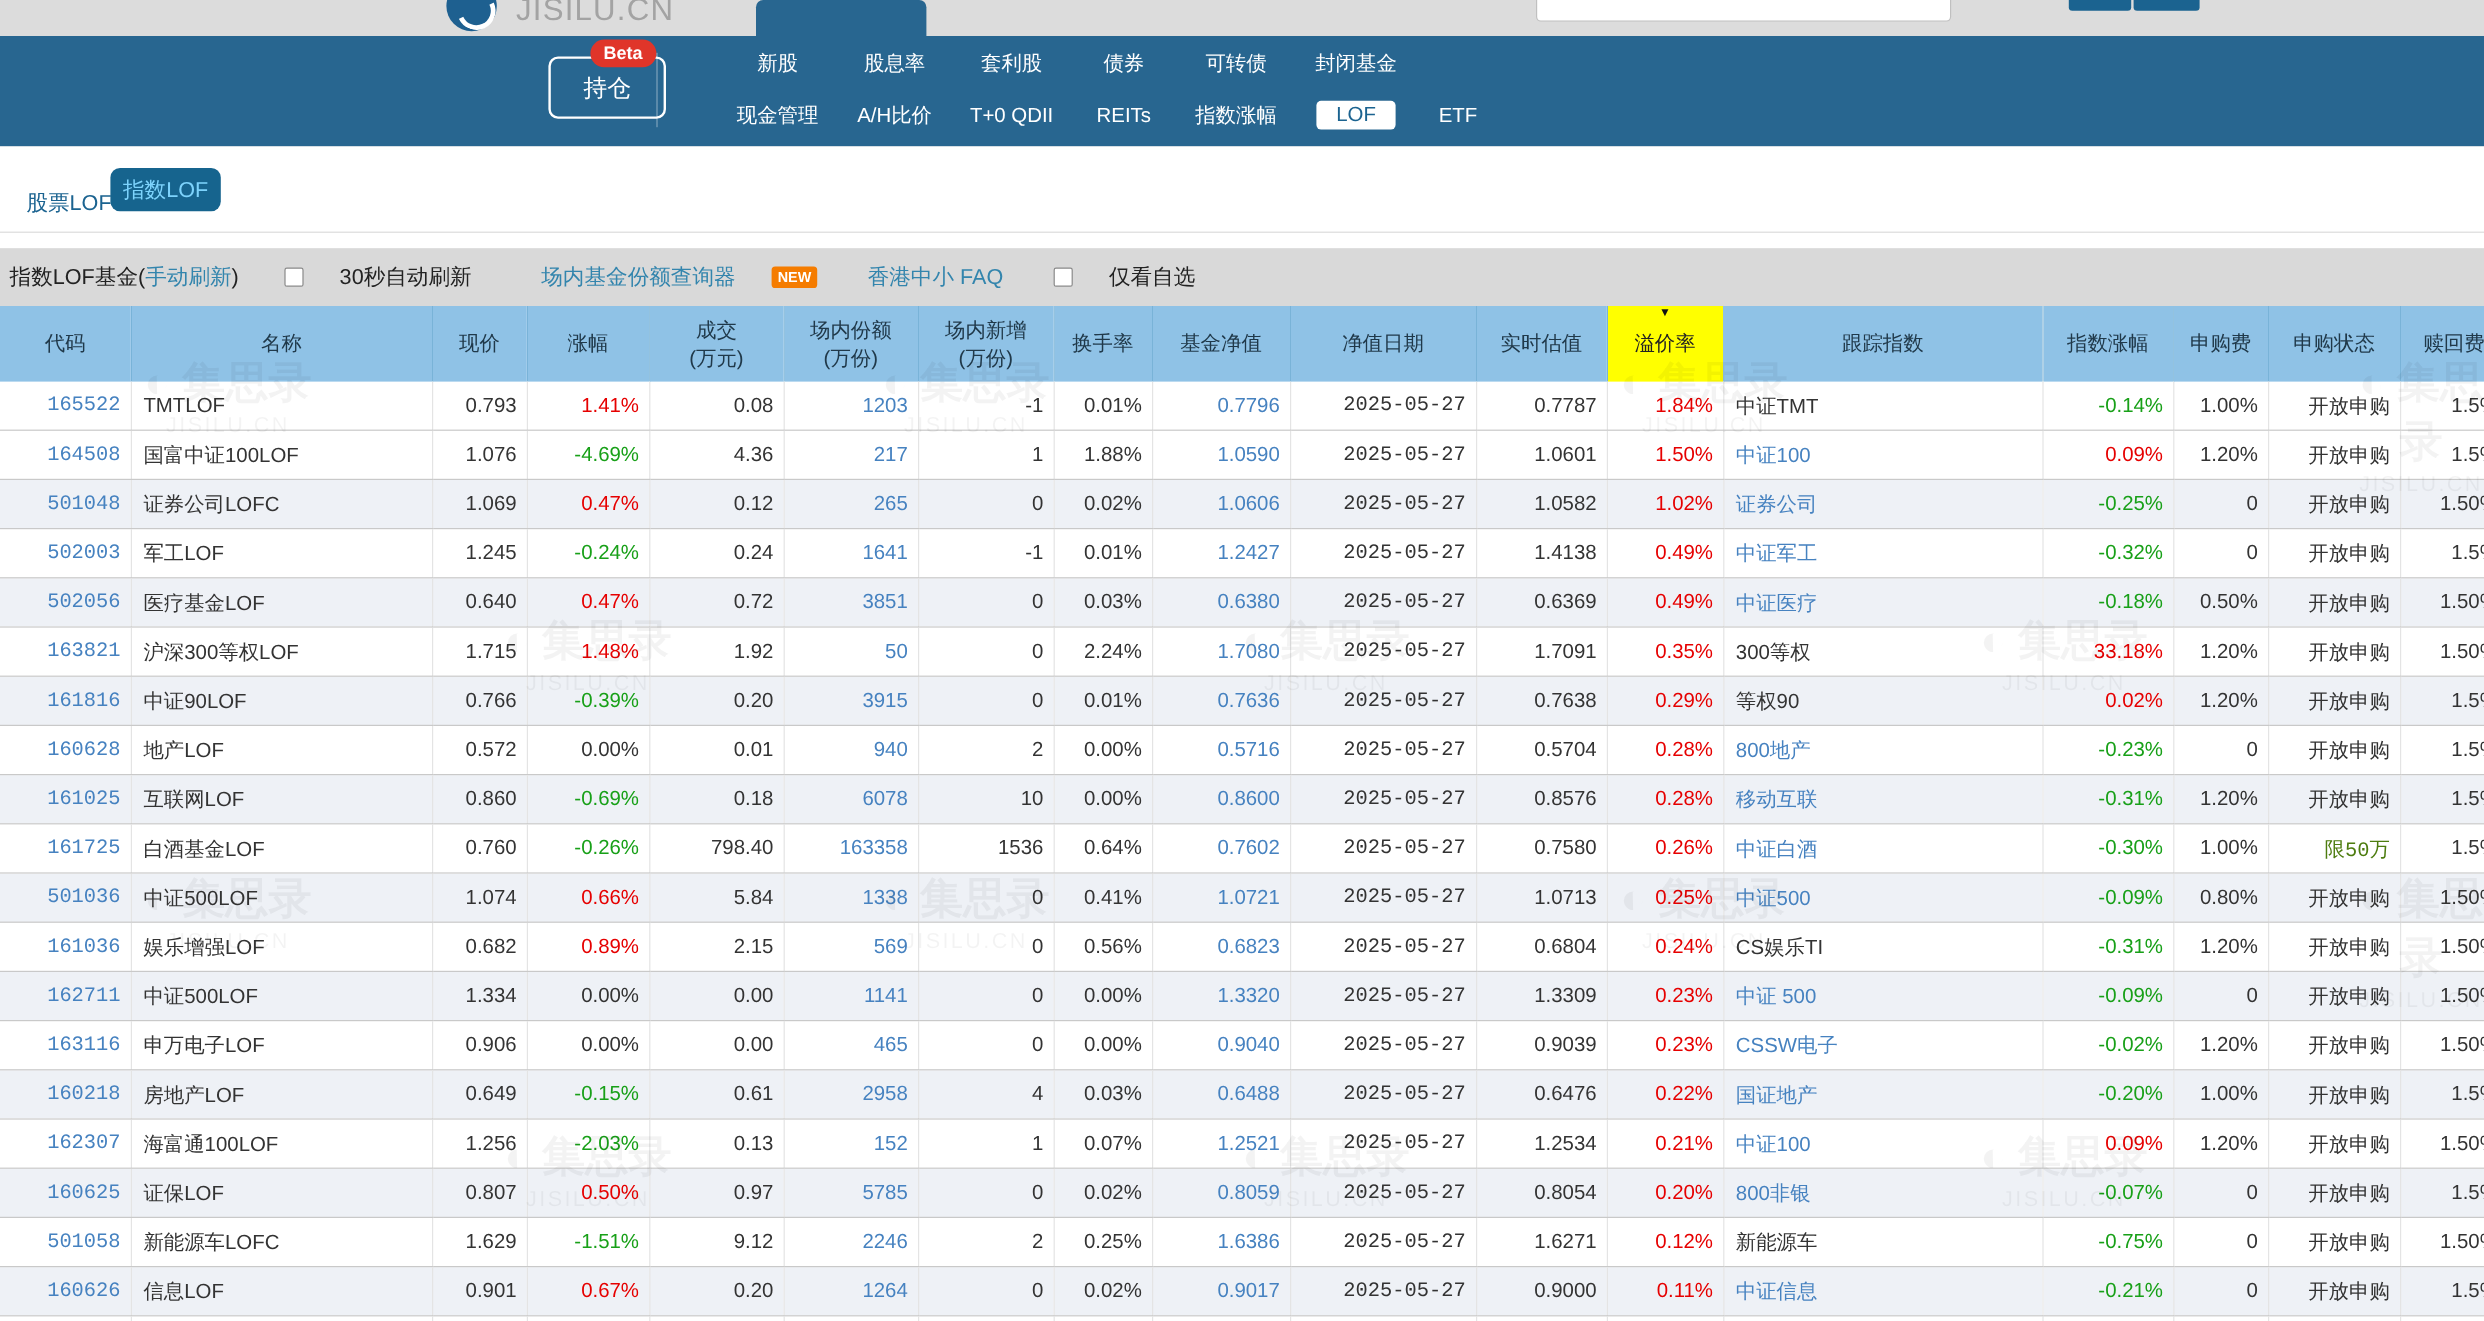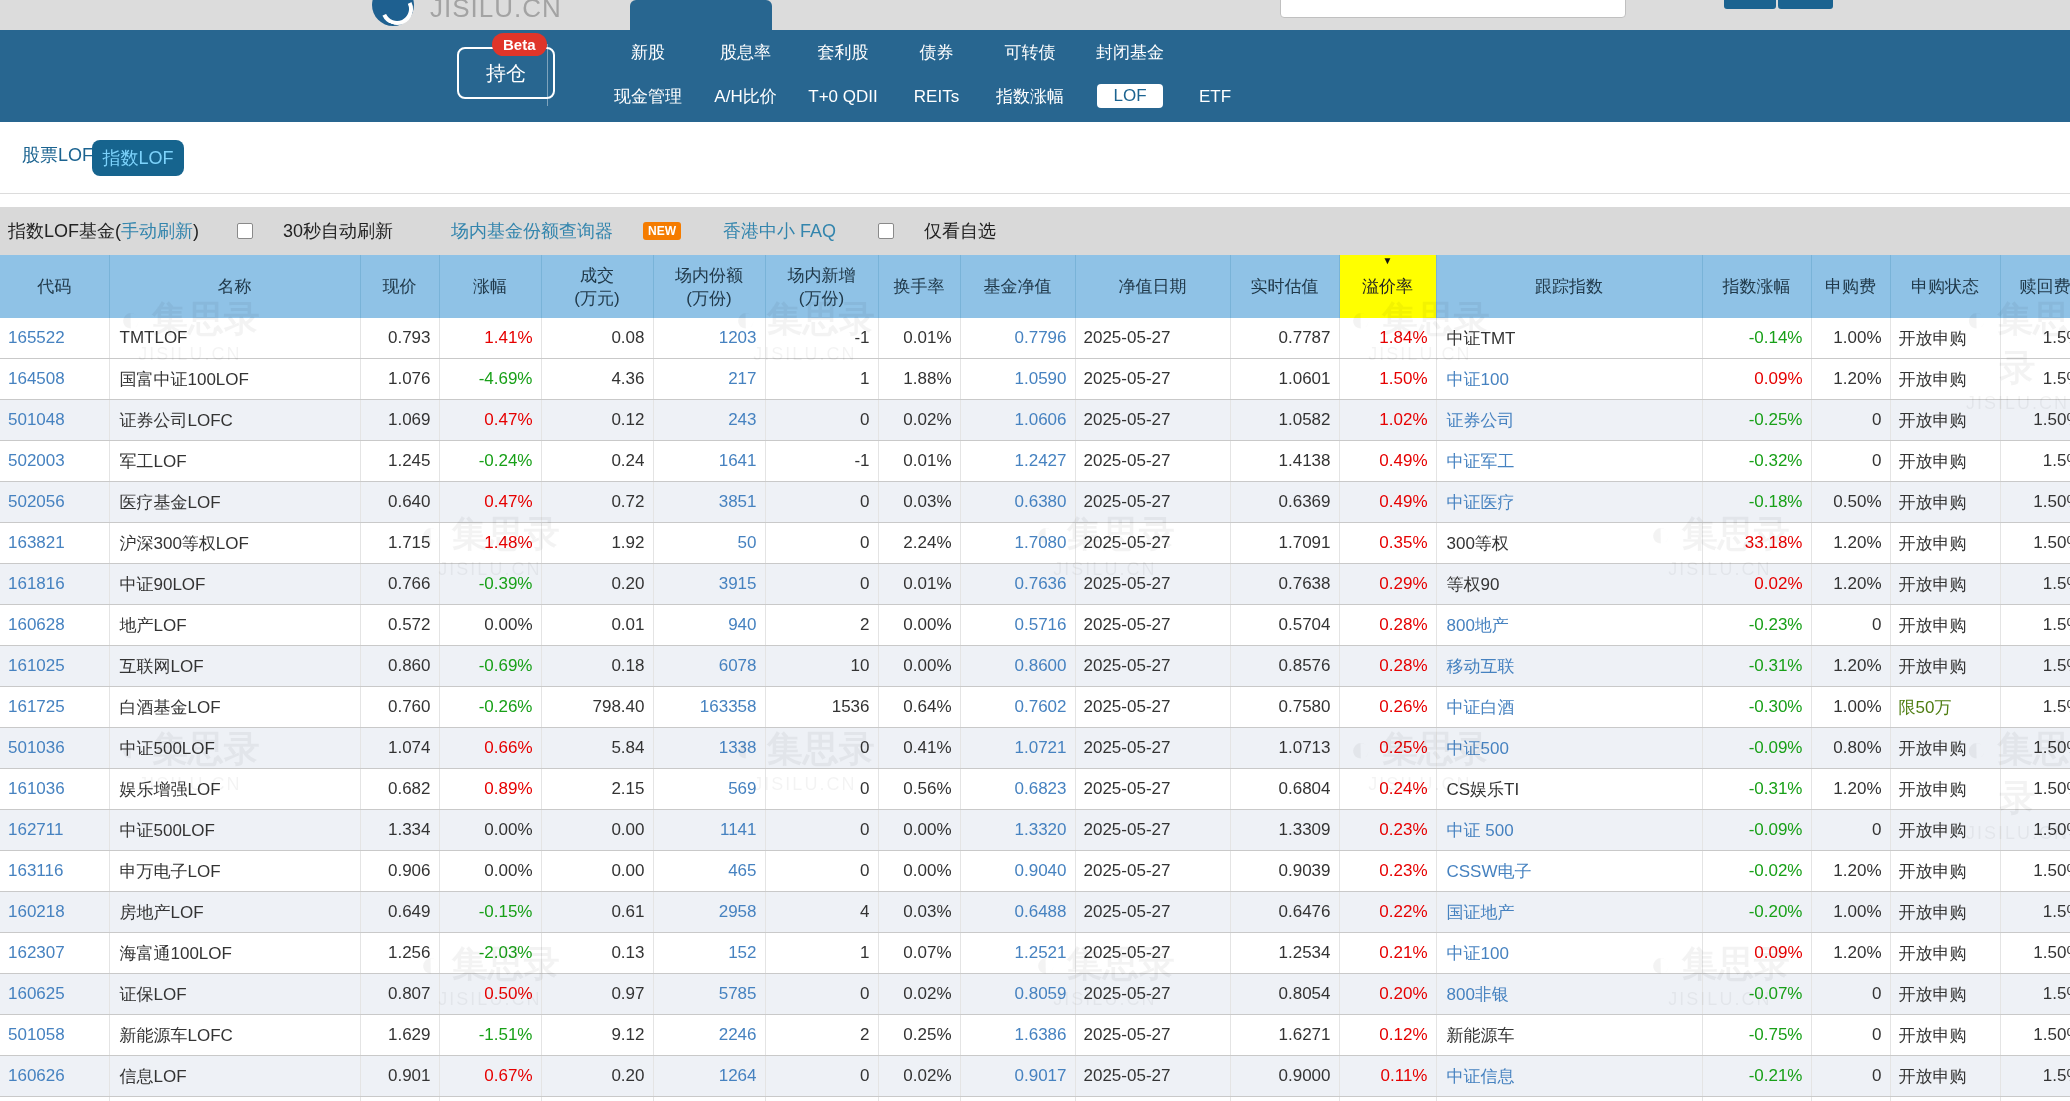--- a/index.html
+++ b/index.html
@@ -27,21 +27,21 @@
     border-radius:8px;color:#fff;font-size:20px;display:flex;align-items:center;justify-content:center;cursor:pointer;margin-left:42px;}
   .beta-badge{position:absolute;left:492px;top:3px;background:#e0352a;color:#fff;font-size:15px;
     font-weight:bold;padding:3px 11px;border-radius:14px;}
   .nav-divider{position:absolute;left:547px;top:14px;width:1px;height:62px;background:rgba(255,255,255,.4);}
   .nav-menu{position:absolute;left:598px;top:12px;display:flex;}
   .nav-group{display:flex;flex-direction:column;align-items:center;justify-content:space-between;height:66px;}
   .nav-item{color:#fff;font-size:17px;line-height:22px;cursor:pointer;white-space:nowrap;}
   .nav-item.active-pill{background:#fff;color:#1b6390;border-radius:4px;padding:1px 16px;}
   
   .content-top{height:71px;background:#fff;border-bottom:1px solid #dcdcdc;position:relative;}
-  .stock-lof{position:absolute;left:22px;top:21px;color:#1b6390;font-size:18px;cursor:pointer;}
+  .stock-lof{position:absolute;left:22px;top:35px;color:#1b6390;font-size:18px;cursor:pointer;}
   .index-lof{position:absolute;left:92px;top:18px;width:92px;height:36px;background:#16648e;color:#7dd3fc;
     font-size:18px;border-radius:8px;display:flex;align-items:center;justify-content:center;cursor:pointer;}
   .content-gap{height:13px;background:#fff;}
   
   .controls{height:48px;background:#d9d9d9;display:flex;align-items:center;font-size:18px;color:#222;padding-left:8px;}
   .controls .link{color:#3385ad;cursor:pointer;}
   .ctl-title{margin-right:38px;}
   .ctl-group{display:flex;align-items:center;gap:24px;}
   .checkbox{width:14px;height:14px;background:#fff;border:1px solid #8a8a8a;border-radius:2px;margin-right:6px;display:inline-block;}
   .mr-lg{margin-right:58px;}
@@ -50,21 +50,21 @@
   
   .table-wrap{position:relative;height:846px;overflow:hidden;background:#fff;}
   table{border-collapse:collapse;table-layout:fixed;width:2090px;background:#fff;font-size:17px;color:#333;}
   th{background:#8fc2e6;color:#20394a;font-weight:normal;height:63px;border-right:1px solid #79b3d8;
     text-align:center;position:relative;line-height:23px;padding:0 4px;}
   th.premium-col{background:#ffff00;color:#222;}
   .sort-arrow{position:absolute;top:1px;left:50%;transform:translateX(-50%);font-size:10px;color:#111;line-height:10px;}
   td{height:40px;border-bottom:1px solid #c9c9c9;border-right:1px solid #e4e4e4;padding:0 8px;white-space:nowrap;overflow:hidden;}
   tr.alt td{background:#eef1f6;}
   td.num{text-align:right;}
-  td.center{text-align:left;}
+  td.center{text-align:right;font-family:Liberation Mono, monospace;}
   td.left{text-align:left;padding-left:10px;}
   .lnk{color:#4682c0;cursor:pointer;}
   .up{color:#e60000;}
   .dn{color:#18a018;}
   .green{color:#4d7c0f;}
   
   .wm{position:absolute;color:#000;opacity:0.045;pointer-events:none;text-align:center;z-index:5;}
   .wm .wm-cn{font-size:36px;font-weight:bold;}
   .wm .wm-en{font-size:18px;letter-spacing:2px;}
 </style>
@@ -318,21 +318,21 @@
           <td class="num">1.20%</td>
           <td class="center">开放申购</td>
           <td class="num">1.5%</td>
         </tr>
         <tr class="alt">
           <td class="center"><span class="lnk">501048</span></td>
           <td class="left">证券公司LOFC</td>
           <td class="num">1.069</td>
           <td class="num"><span class="up">0.47%</span></td>
           <td class="num">0.12</td>
-          <td class="num"><span class="lnk">243</span></td>
+          <td class="num"><span class="lnk">265</span></td>
           <td class="num">0</td>
           <td class="num">0.02%</td>
           <td class="num"><span class="lnk">1.0606</span></td>
           <td class="center">2025-05-27</td>
           <td class="num">1.0582</td>
           <td class="num"><span class="up">1.02%</span></td>
           <td class="left"><span class="lnk">证券公司</span></td>
           <td class="num"><span class="dn">-0.25%</span></td>
           <td class="num">0</td>
           <td class="center">开放申购</td>

